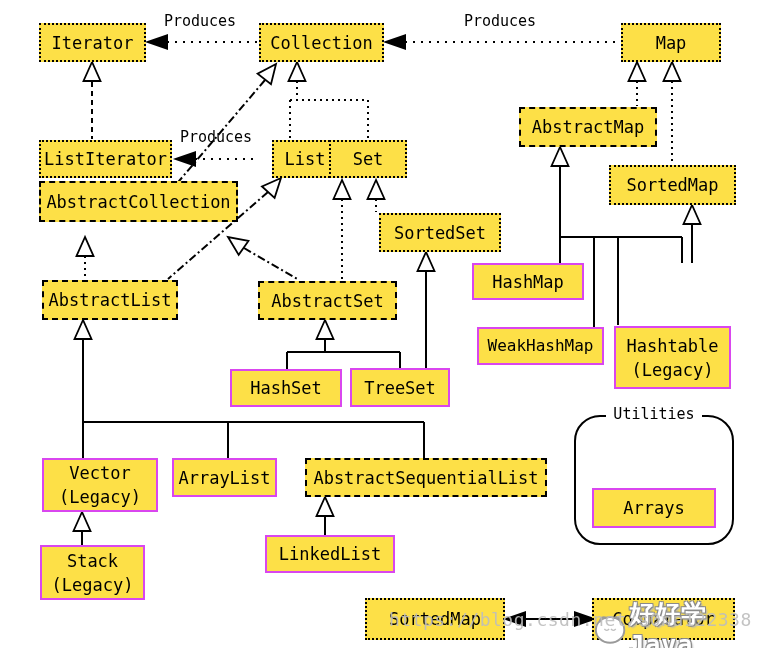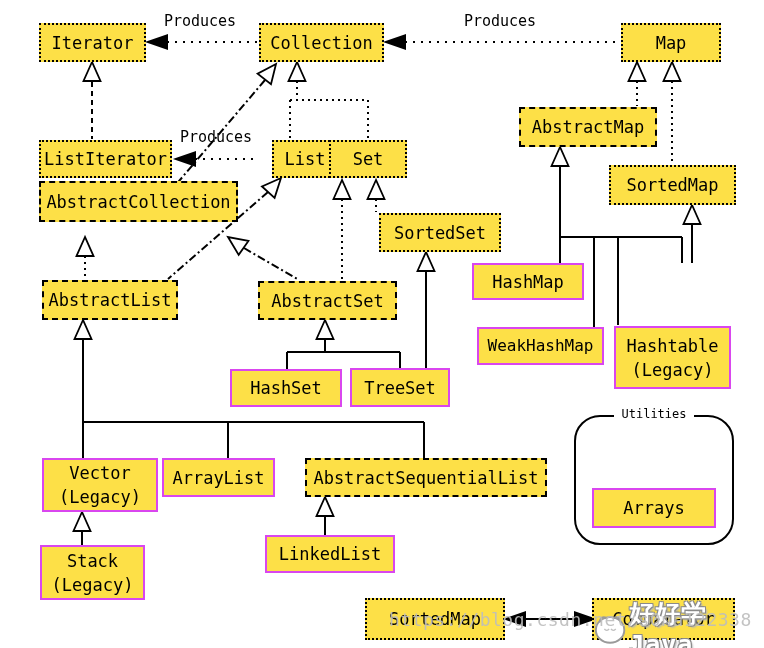--- a/index.html
+++ b/index.html
@@ -6,21 +6,21 @@
   .canvas{position:relative;width:764px;height:648px;background:#fff;overflow:hidden;
           font-family:"DejaVu Sans Mono","Liberation Mono",monospace;color:#000;}
   svg.edges{position:absolute;left:0;top:0;z-index:0;}
   .node{position:absolute;z-index:1;background:#fde047;display:flex;flex-direction:column;
         align-items:center;justify-content:center;font-size:17px;line-height:24px;
         box-sizing:border-box;white-space:nowrap;text-align:right;}
   .iface{border:2px dotted #000;}
   .abstract{border:2px dashed #000;}
   .concrete{border:2px solid #d946ef;}
   .group{position:absolute;z-index:1;border:2px solid #000;border-radius:26px;background:#fff;box-sizing:border-box;}
-  .group-label{position:absolute;z-index:2;text-align:center;font-size:12px;line-height:17px;}
+  .group-label{position:absolute;z-index:2;text-align:center;font-size:15px;line-height:17px;}
   .group-label span{background:#fff;padding:0 7px;}
   .produces{position:absolute;z-index:1;font-size:15px;line-height:16px;}
   .wm{position:absolute;z-index:3;display:flex;align-items:center;}
   .wm-brand{font-size:25px;font-weight:bold;color:#fff;letter-spacing:1px;
       text-shadow:-1px -1px 0 #8a8a8a,1px -1px 0 #8a8a8a,-1px 1px 0 #8a8a8a,1px 1px 0 #8a8a8a,2px 2px 2px #b5b5b5;}
   .wm-url{position:absolute;z-index:3;font-size:18px;letter-spacing:0.5px;color:#bdbdbd;opacity:.9;}
   .wm-logo{margin-right:2px;}
 </style>
 </head>
 <body>
@@ -187,21 +187,21 @@
   <div class="node concrete" style="left:230px;top:369px;width:112px;height:38px">
       <span>HashSet</span>
     </div>
   <div class="node concrete" style="left:350px;top:368px;width:100px;height:39px">
       <span>TreeSet</span>
     </div>
   <div class="node concrete" style="left:42px;top:458px;width:116px;height:54px">
       <span>Vector</span>
       <span>(Legacy)</span>
     </div>
-  <div class="node concrete" style="left:162px;top:458px;width:113px;height:39px">
+  <div class="node concrete" style="left:172px;top:458px;width:105px;height:39px">
       <span>ArrayList</span>
     </div>
   <div class="node concrete" style="left:40px;top:545px;width:105px;height:55px">
       <span>Stack</span>
       <span>(Legacy)</span>
     </div>
   <div class="node concrete" style="left:265px;top:535px;width:130px;height:38px">
       <span>LinkedList</span>
     </div>
 

